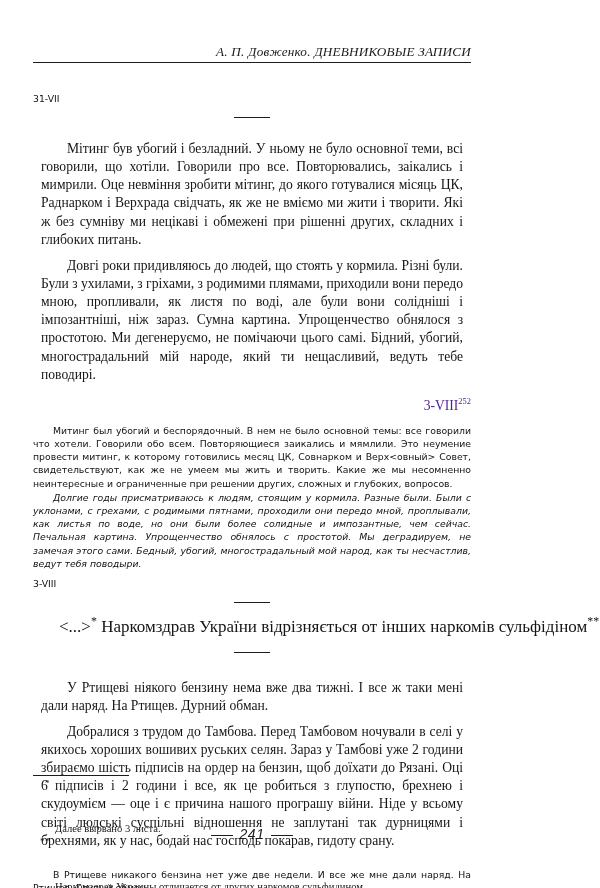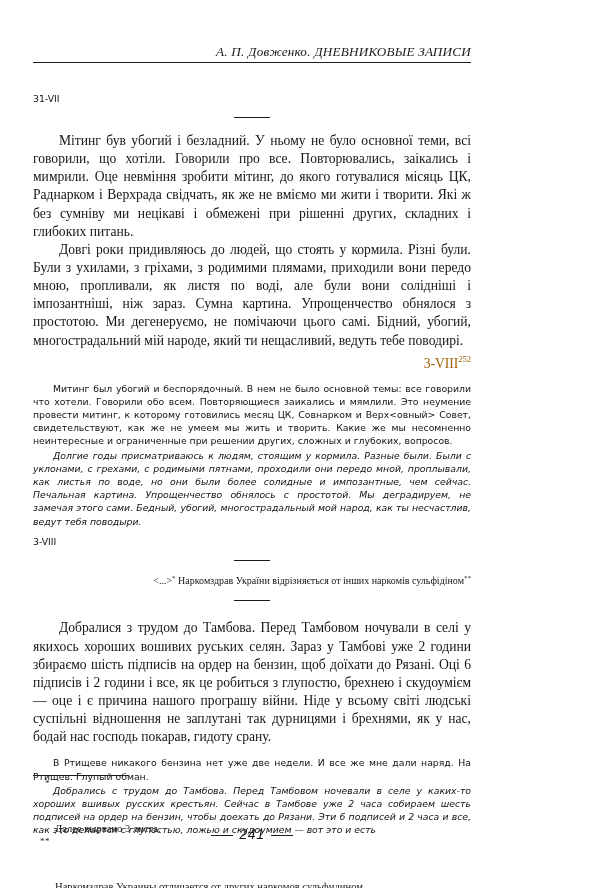--- a/index.html
+++ b/index.html
@@ -62,36 +62,36 @@
 
   
   .main {
     font-family: "Liberation Serif", "DejaVu Serif", serif;
     font-size: 13.6px;
     line-height: 1.335;
     text-align: justify;
     color: #151515;
   }
   .main p {
-    margin: 0;
+    margin: 8px;
     text-indent: 26px;
   }
 
   
   .date-small {
     font-family: "DejaVu Sans", "Liberation Sans", sans-serif;
     font-size: 9.3px;
     text-align: left;
     color: #111;
   }
   .date-main {
     font-family: "Liberation Serif", "DejaVu Serif", serif;
     font-size: 13.6px;
     text-align: right;
-    color: #a16207;
+    color: #4c1d95;
   }
   .date-main sup,
   .date-small sup {
     font-size: 0.62em;
     vertical-align: super;
     line-height: 0;
   }
 
   
   .sep {
@@ -103,21 +103,21 @@
     display: inline-block;
     width: 36px;
     height: 0;
     border-top: 1.5px solid #1c1c1c;
     vertical-align: middle;
   }
 
   
   .fragment {
     font-family: "Liberation Serif", "DejaVu Serif", serif;
-    font-size: 10px;
+    font-size: 17px;
     color: #151515;
     text-align: right;
     padding-left: 26px;
     white-space: nowrap;
   }
   .fragment sup {
     font-size: 0.7em;
     vertical-align: super;
     line-height: 0;
   }
@@ -229,20 +229,21 @@
   <div class="sep"><i></i></div>
   <div class="gap-14"></div>
 
   <div class="fragment"><span>&lt;...&gt;</span><sup>*</sup><span> Наркомздрав України відрізняється от інших наркомів сульфідіном</span><sup>**</sup></div>
 
   <div class="gap-14"></div>
   <div class="sep"><i></i></div>
   <div class="gap-18"></div>
 
   <div class="main">
+    <p>У Ртищеві ніякого бензину нема вже два тижні. І все ж таки мені дали наряд. На Ртищев. Дурний обман.</p>
     <p>Добралися з трудом до Тамбова. Перед Тамбовом ночували в селі у якихось хороших вошивих руських селян. Зараз у Тамбові уже 2 години збираємо шість підписів на ордер на бензин, щоб доїхати до Рязані. Оці 6 підписів і 2 години і все, як це робиться з глупостю, брехнею і скудоумієм — оце і є причина нашого програшу війни. Ніде у всьому світі людські суспільні відношення не заплутані так дурницями і брехнями, як у нас, бодай нас господь покарав, гидоту срану.</p>
   </div>
 
   <div class="gap-10"></div>
 
   <div class="small">
     <p>В Ртищеве никакого бензина нет уже две недели. И все же мне дали наряд. На Ртищев. Глупый обман.</p>
     <p>Добрались с трудом до Тамбова. Перед Тамбовом ночевали в селе у каких-то хороших вшивых русских крестьян. Сейчас в Тамбове уже 2 часа собираем шесть подписей на ордер на бензин, чтобы доехать до Рязани. Эти 6 подписей и 2 часа и все, как это делается с глупостью, ложью и скудоумием — вот это и есть</p>
   </div>
 

